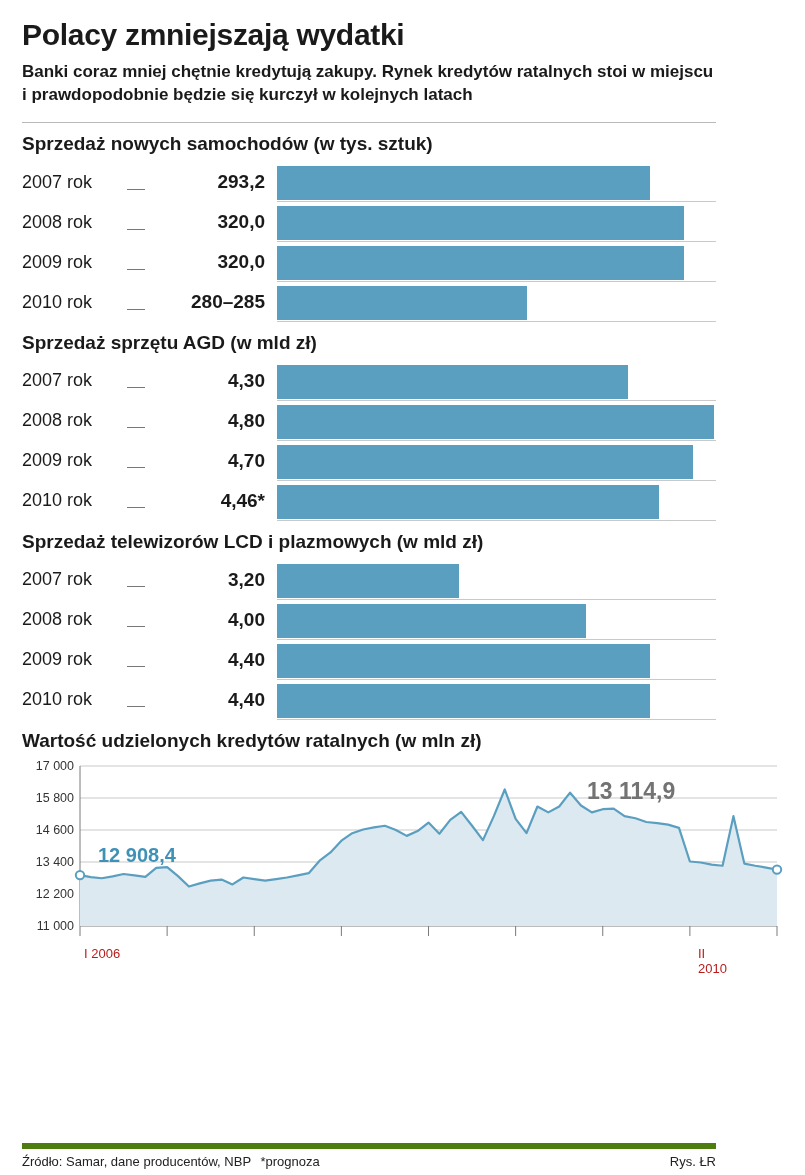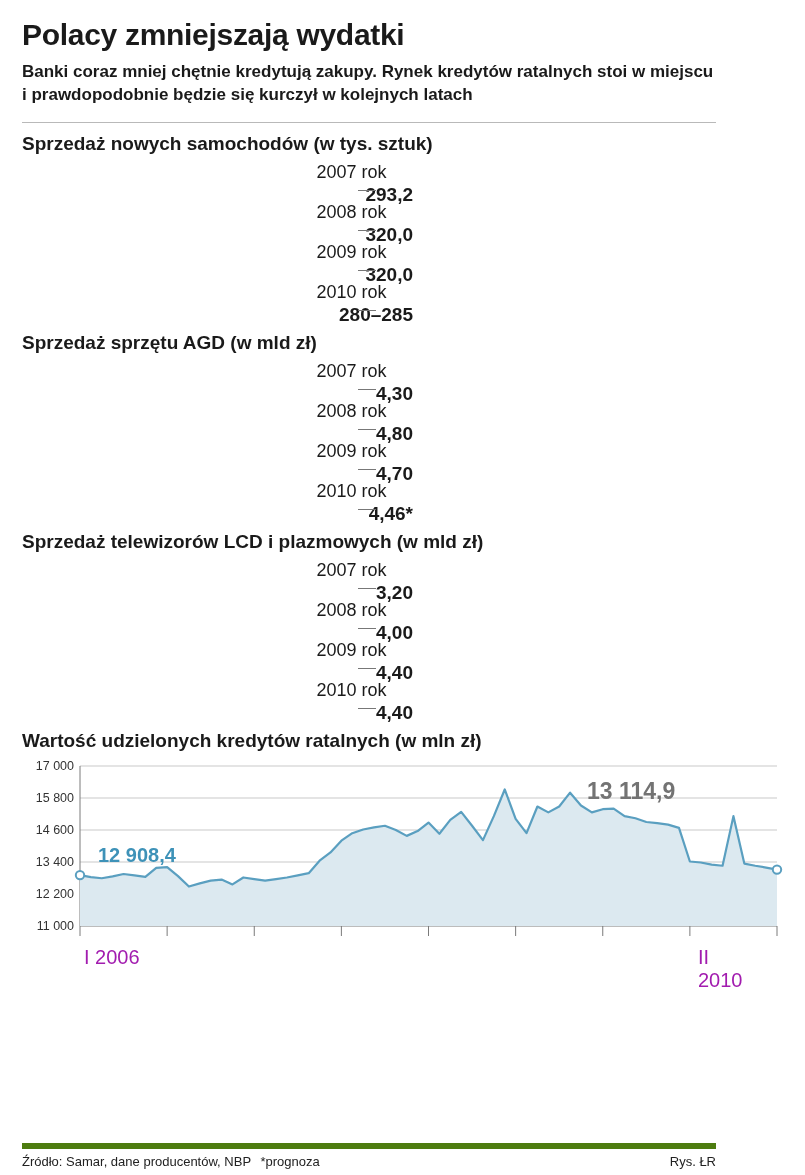--- a/index.html
+++ b/index.html
@@ -48,21 +48,20 @@
     line-height: 1.2;
   }
   .bars {
     margin-bottom: 4px;
   }
   .bar-row {
     display: flex;
     align-items: center;
     height: 40px;
     position: relative;
-    flex-direction: column;
   }
   .bar-label {
     width: 105px;
     font-size: 18px;
     flex: 0 0 auto;
     white-space: nowrap;
   }
   .bar-dots {
     flex: 0 0 auto;
     width: 18px;
@@ -71,21 +70,21 @@
     margin: 0 4px 0 0;
     position: relative;
     top: 7px;
   }
   .bar-value {
     flex: 0 0 auto;
     width: 128px;
     text-align: right;
     font-size: 19px;
     font-weight: bold;
-    padding-right: 20px;
+    padding-right: 12px;
     box-sizing: border-box;
     white-space: nowrap;
   }
   .bar-track {
     flex: 1 1 auto;
     position: relative;
     height: 40px;
     border-bottom: 1px solid #c9c9c9;
     box-sizing: border-box;
   }
@@ -127,22 +126,22 @@
     color: #3e92b8;
   }
   .lbl-right {
     position: absolute;
     font-size: 23px;
     font-weight: bold;
     color: #737373;
   }
   .axis-x-label {
     position: absolute;
-    font-size: 20px;
-    color: #a21caf;
+    font-size: 13px;
+    color: #b91c1c;
   }
 </style>
 </head>
 <body>
 
 <div class="page">
 
   <h1 class="title">Polacy zmniejszają wydatki</h1>
   <p class="lede">Banki coraz mniej chętnie kredytują zakupy. Rynek kredytów ratalnych stoi w miejscu i  prawdopodobnie będzie się kurczył w kolejnych latach</p>
 

